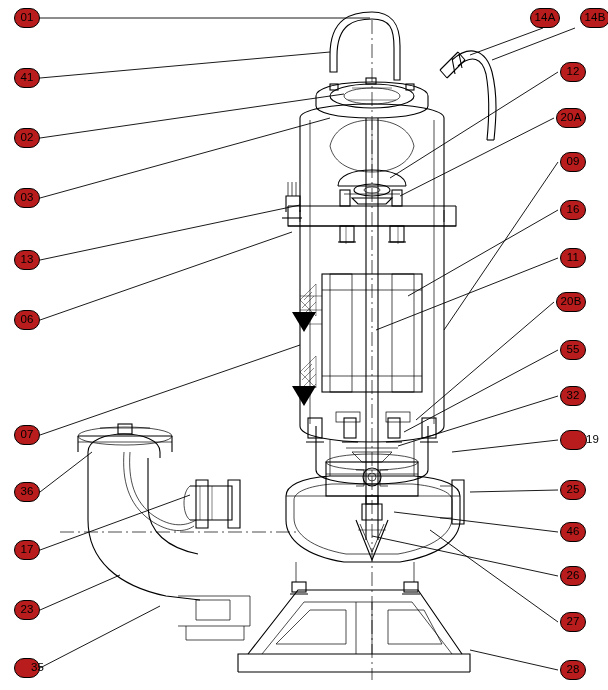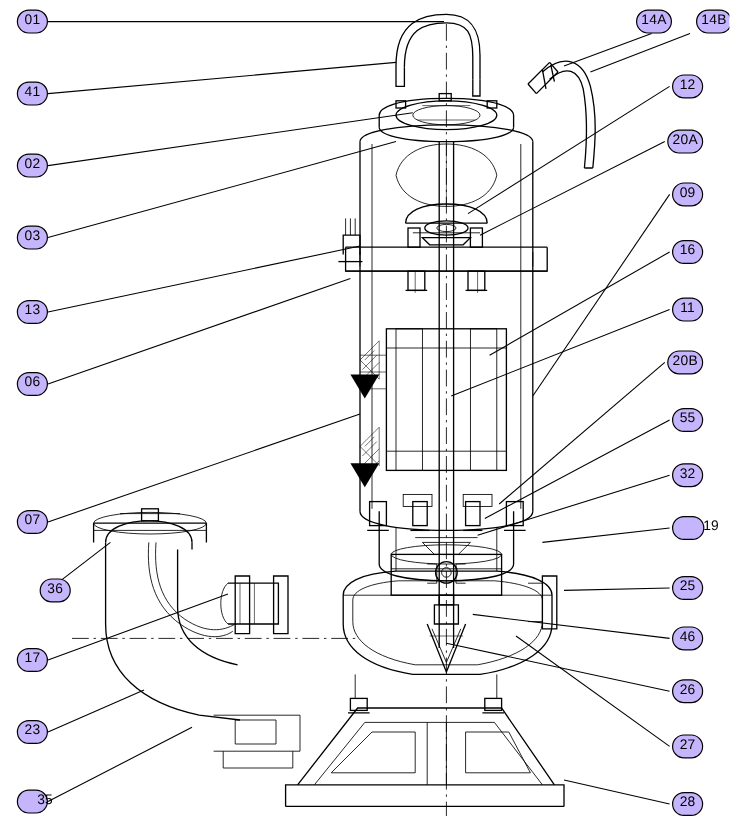--- a/index.html
+++ b/index.html
@@ -22,21 +22,21 @@
     width: 608px;
     height: 690px;
   }
   .balloon {
     position: absolute;
     width: 26px;
     height: 20px;
     border: 1.4px solid #000;
     border-radius: 11px;
     box-sizing: border-box;
-    background: #c4b5fd;
+    background: #b91c1c;
     color: #000;
     font-size: 11.5px;
     line-height: 17px;
     text-align: center;
     letter-spacing: 0.2px;
     font-family: "Liberation Sans", sans-serif;
   }
   .balloon.wide {
     width: 30px;
   }
@@ -309,21 +309,21 @@
     </svg>
 
   <div id="balloons">
       <div class="balloon" style="left: 14px; top: 8px;">01</div>
       <div class="balloon" style="left: 14px; top: 68px;">41</div>
       <div class="balloon" style="left: 14px; top: 128px;">02</div>
       <div class="balloon" style="left: 14px; top: 188px;">03</div>
       <div class="balloon" style="left: 14px; top: 250px;">13</div>
       <div class="balloon" style="left: 14px; top: 310px; text-align: center;">06</div>
       <div class="balloon" style="left: 14px; top: 425px;">07</div>
-      <div class="balloon" style="left: 14px; top: 482px; margin-left: 19px;">36</div>
+      <div class="balloon" style="left: 14px; top: 482px;">36</div>
       <div class="balloon" style="left: 14px; top: 540px;">17</div>
       <div class="balloon" style="left: 14px; top: 600px;">23</div>
       <div class="balloon" style="left: 14px; top: 658px; padding-left: 16px;">35</div>
       <div class="balloon wide" style="left: 530px; top: 8px;">14A</div>
       <div class="balloon wide" style="left: 580px; top: 8px;">14B</div>
       <div class="balloon" style="left: 560px; top: 62px;">12</div>
       <div class="balloon wide" style="left: 556px; top: 108px;">20A</div>
       <div class="balloon" style="left: 560px; top: 152px;">09</div>
       <div class="balloon" style="left: 560px; top: 200px;">16</div>
       <div class="balloon" style="left: 560px; top: 248px;">11</div>

